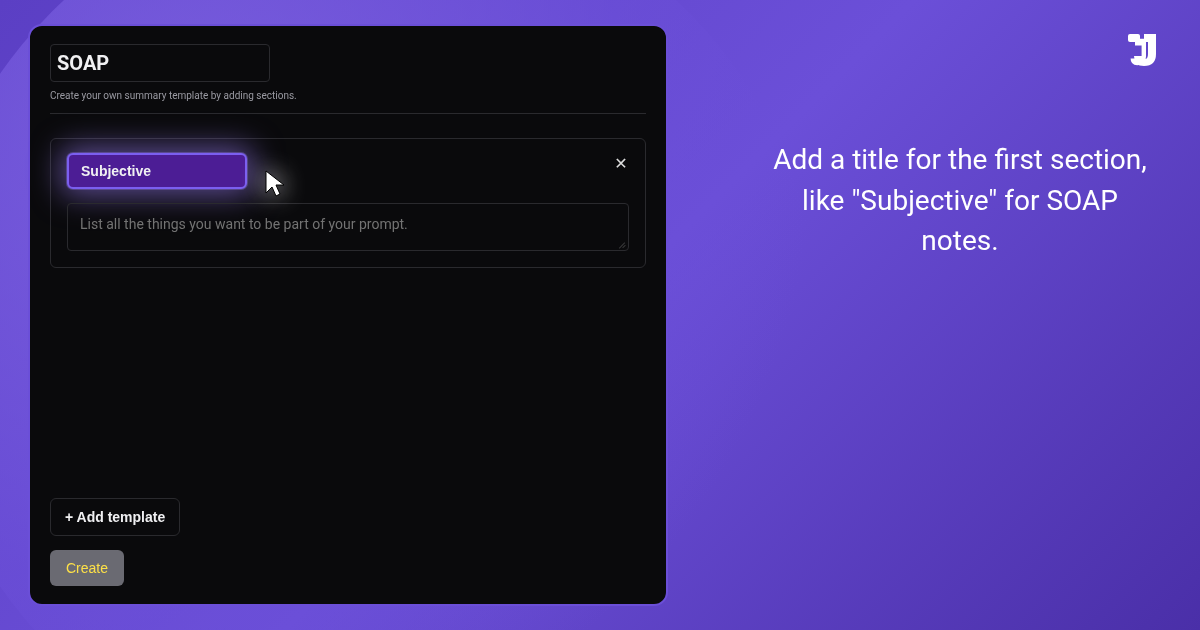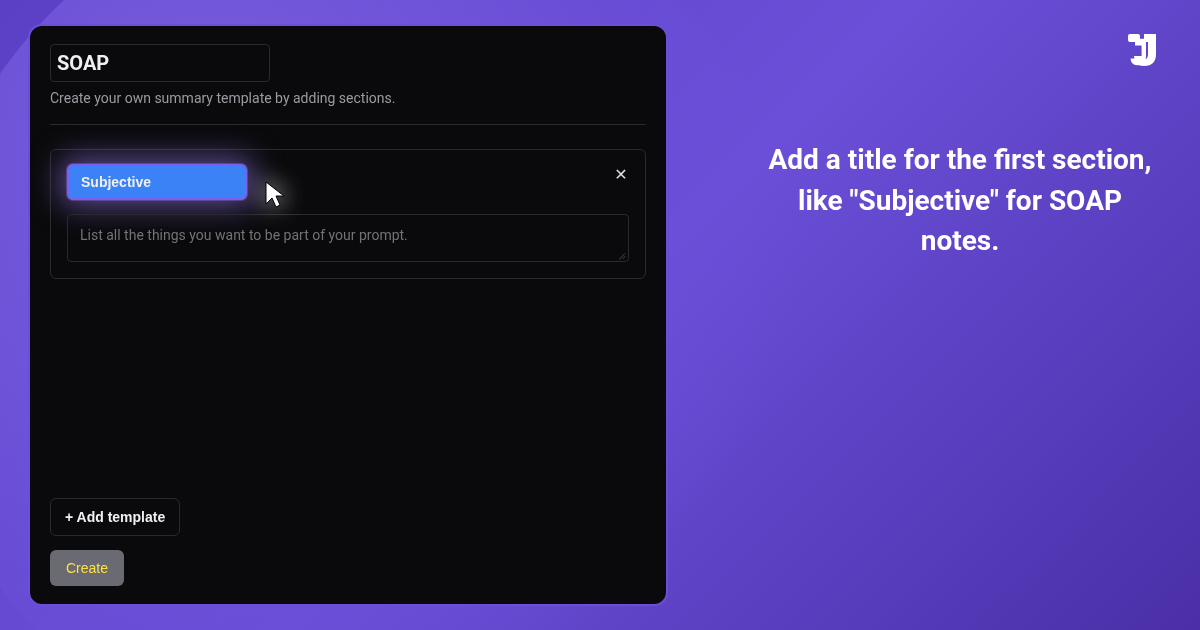--- a/index.html
+++ b/index.html
@@ -58,42 +58,42 @@
     min-width: 220px;
   }
   .modal-title {
     font-size: 20px;
     font-weight: 700;
     color: #f0f0f2;
     padding-left: 4px;
   }
   
   .modal-subtitle {
-    font-size: 14px;
+    font-size: 10px;
     color: #9a9aa2;
-    margin-bottom: 18px;
+    margin-bottom: 12px;
   }
   
   .divider {
     height: 1px;
     background: #2a2a2e;
     margin-bottom: 24px;
   }
   
   .section-card {
     position: relative;
     border: 1px solid #2a2a2e;
     border-radius: 6px;
     padding: 14px 16px 16px 16px;
   }
   
   .section-title-input {
     position: relative;
     width: 180px;
-    background: #3b82f6;
+    background: #4c1d95;
     border: 2px solid #7b5ff0;
     border-radius: 6px;
     padding: 8px 12px;
     color: #f0f0f2;
     font-size: 14px;
     font-weight: 700;
     outline: none;
     box-shadow: 0 0 30px 6px rgba(160, 130, 255, 0.55), 0 0 0 1px rgba(160,130,255,0.3);
   }
   
@@ -180,21 +180,21 @@
     width: fit-content;
   }
   
   .instruction {
     position: absolute;
     left: 760px;
     top: 140px;
     width: 400px;
     color: #fff;
     font-size: 28px;
-    font-weight: 700;
+    font-weight: 400;
     line-height: 1.45;
     text-align: center;
   }
 </style>
 </head>
 <body>
 
 <div class="canvas">
   <div class="bg-circle"></div>
 

